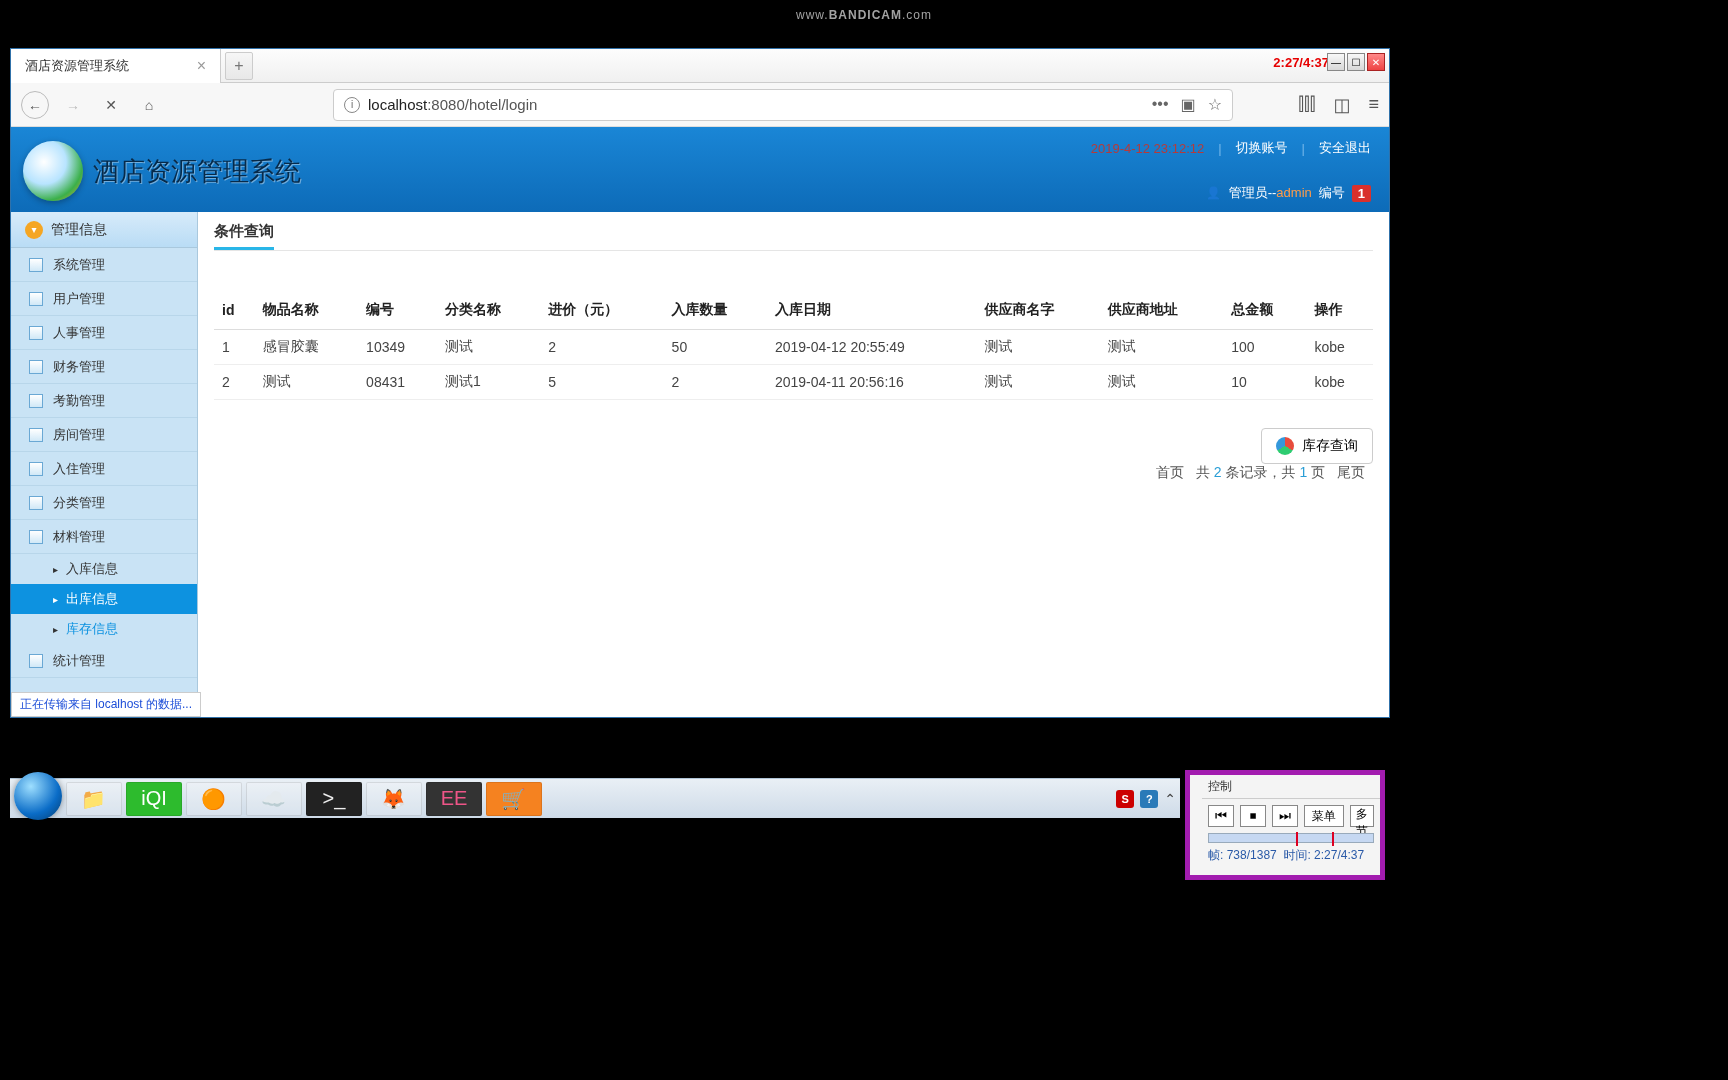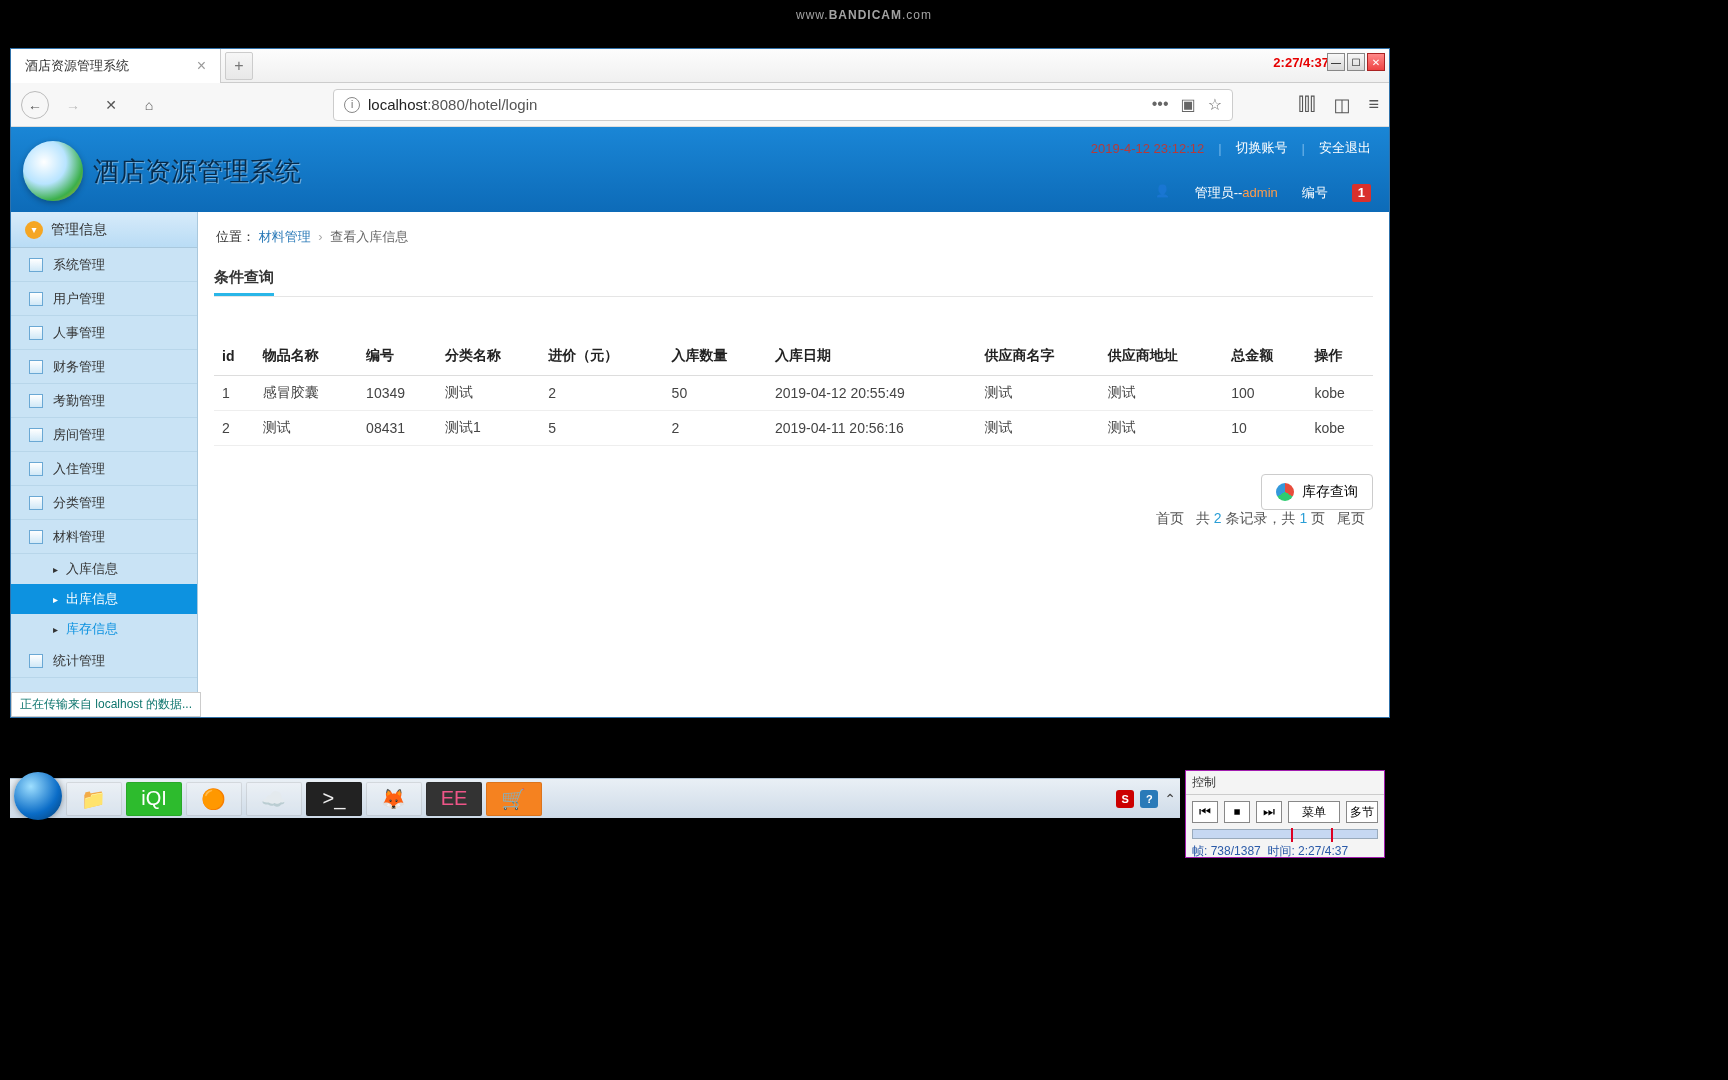--- a/index.html
+++ b/index.html
@@ -33,21 +33,21 @@
 .browser-right { margin-left: auto; display: flex; gap: 18px; color: #555; font-size: 18px; }
 
 
 .app-header { height: 85px; background: linear-gradient(#1a86d6,#0d6bb8); position: relative; color: #fff; }
 .logo-area { position: absolute; left: 12px; top: 14px; display: flex; align-items: center; gap: 10px; }
 .logo-circle { width: 60px; height: 60px; border-radius: 50%; background: radial-gradient(circle at 35% 35%, #fff, #b8e4ff 40%, #3bb04a 70%, #ffa52c); box-shadow: 0 2px 6px rgba(0,0,0,.3); }
 .app-title { font-size: 26px; color: #062a4a; text-shadow: 1px 1px 0 rgba(255,255,255,.4); font-weight: 500; }
 .hdr-top { position: absolute; right: 18px; top: 12px; font-size: 13px; display: flex; gap: 14px; align-items: center; }
 .hdr-top .ts { color: #b63a3a; }
 .hdr-top .sep { color: #74b7ea; }
-.hdr-btm { position: absolute; right: 18px; bottom: 10px; font-size: 13px; display: flex; gap: 24px; }
+.hdr-btm { position: absolute; right: 18px; bottom: 10px; font-size: 13px; display: flex; gap: 7px; align-items: center; }
 .hdr-btm .admin { color: #ff9c4a; }
 .badge { background: #d9302c; color: #fff; padding: 1px 6px; border-radius: 2px; font-weight: bold; }
 .user-icon { font-size: 12px; }
 
 
 .app-body { display: flex; height: calc(100% - 34px - 44px - 85px); }
 
 
 .sidebar { width: 187px; background: #c9e3f5; border-right: 1px solid #a9c8dd; overflow-y: auto; }
 .cat-head { height: 36px; background: linear-gradient(#d7ebfa,#b9dcf5); padding-left: 14px; display: flex; align-items: center; font-size: 14px; color: #333; border-bottom: 1px solid #a9c8dd; }
@@ -75,32 +75,32 @@
 table.data th { text-align: left; padding: 10px 8px; color: #222; font-weight: bold; border-bottom: 1px solid #ddd; }
 table.data td { padding: 8px 8px; color: #444; border-bottom: 1px solid #eee; }
 
 .stock-btn { float: right; margin-top: 28px; padding: 8px 14px; border: 1px solid #ccc; border-radius: 4px; background: #fff; display: flex; align-items: center; gap: 8px; cursor: pointer; font-size: 14px; }
 .pie-icon { width: 18px; height: 18px; border-radius: 50%; background: conic-gradient(#e74c3c 0 120deg, #2ecc71 120deg 240deg, #3498db 240deg 360deg); }
 
 .pager { clear: both; text-align: right; margin-top: 50px; font-size: 14px; color: #555; }
 .pager .num { color: #2a9ed6; }
 .pager .plink { color: #555; margin: 0 8px; cursor: pointer; }
 
-.status-strip { position: absolute; left: 0; bottom: 0; background: #fff; border: 1px solid #ccc; padding: 3px 8px; font-size: 12px; color: #0f766e; }
+.status-strip { position: absolute; left: 0; bottom: 0; background: #fff; border: 1px solid #ccc; padding: 3px 8px; font-size: 12px; color: #1d4ed8; }
 
 
 .taskbar { position: absolute; left: 10px; top: 778px; right: 336px; height: 40px; background: linear-gradient(#e9eff5,#cedbe8); border-top: 1px solid #b0c4d6; display: flex; align-items: center; padding: 0 4px; gap: 4px; }
 .tb-item { width: 56px; height: 34px; background: rgba(255,255,255,.2); border: 1px solid rgba(0,0,0,.1); border-radius: 2px; display: flex; align-items: center; justify-content: center; font-size: 20px; }
 .tb-start { width: 48px; height: 48px; border-radius: 50%; background: radial-gradient(circle at 35% 30%, #9edfff, #0a6cc7 60%, #043a6b); margin-top: -6px; box-shadow: 0 0 6px rgba(0,0,0,.4); }
 .tb-right { margin-left: auto; display: flex; gap: 6px; align-items: center; font-size: 14px; color: #444; }
 .tray-icon { width: 18px; height: 18px; background: #c00; border-radius: 3px; display: flex; align-items: center; justify-content: center; color: #fff; font-size: 11px; font-weight: bold; }
 .tray-icon.blue { background: #2a7ab8; }
 
 
-.ctrl-panel { position: absolute; right: 336px; top: 770px; transform: translateX(100%); width: 200px; height: 88px; background: #f4f4f4; border: 1px solid #a21caf; font-size: 12px; }
+.ctrl-panel { position: absolute; right: 336px; top: 770px; transform: translateX(100%); width: 200px; height: 110px; background: #f4f4f4; border: 5px solid #a21caf; font-size: 12px; padding-left: 12px; }
 .ctrl-panel { right: 336px; left: auto; }
 .ctrl-panel { position: absolute; left: 1185px; top: 770px; width: 200px; transform: none; }
 .ctrl-head { padding: 3px 6px; border-bottom: 1px solid #ccc; color: #333; }
 .ctrl-btns { display: flex; gap: 6px; padding: 6px; align-items: center; }
 .ctrl-btns button { width: 26px; height: 22px; border: 1px solid #888; background: #fff; cursor: pointer; }
 .ctrl-btns .lbl-btn { flex: 1; height: 22px; border: 1px solid #888; background: #fff; font-size: 12px; }
 .ctrl-track { height: 10px; background: #c6d8f2; margin: 0 6px; position: relative; border: 1px solid #9ab; }
 .ctrl-track .mark { position: absolute; top: -2px; width: 2px; height: 14px; background: #d02; }
 .ctrl-info { padding: 4px 6px; color: #2a5aa8; font-size: 12px; }
 </style>
@@ -185,26 +185,20 @@
           <div class="nav-item"><span class="list-icon"></span>分类管理</div>
           <div class="nav-item"><span class="list-icon"></span>材料管理</div>
           <div class="sub-item"><span class="tri">▸</span>入库信息</div>
           <div class="sub-item active"><span class="tri">▸</span>出库信息</div>
           <div class="sub-item hover"><span class="tri">▸</span>库存信息</div>
           <div class="nav-item"><span class="list-icon"></span>统计管理</div>
         </div>
     </div>
 
     <div class="content">
-      <div class="breadcrumb">
-        <span class="lbl">位置：</span>
-        <a>材料管理</a>
-        <span class="sep">›</span>
-        <span>查看入库信息</span>
-      </div>
 
       <span class="section-title">条件查询</span>
       <hr class="hr-full">
 
       <table class="data">
         <thead>
             <tr id="thead-row">
               <th>id</th>
               <th>物品名称</th>
               <th>编号</th>

